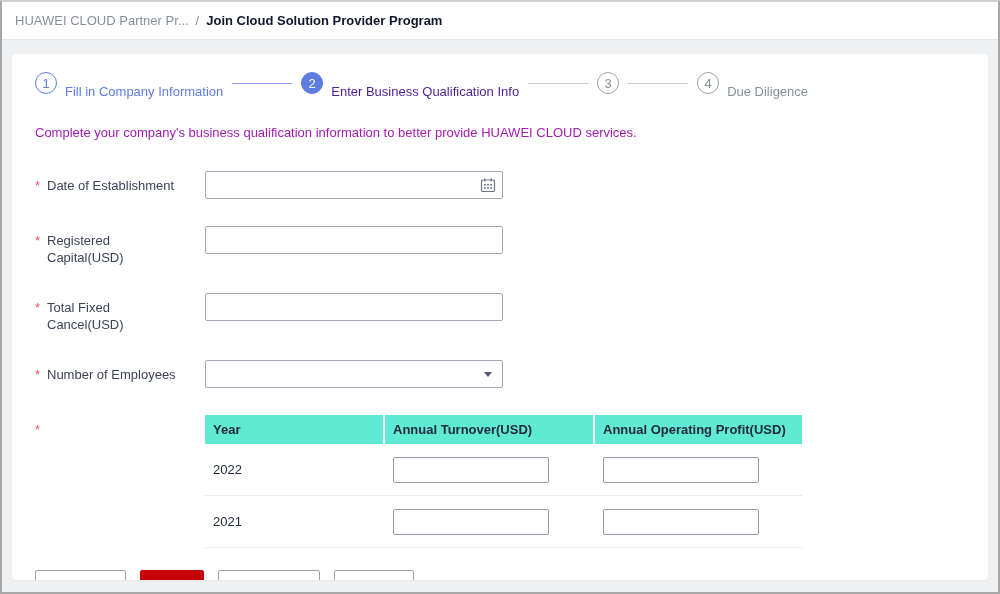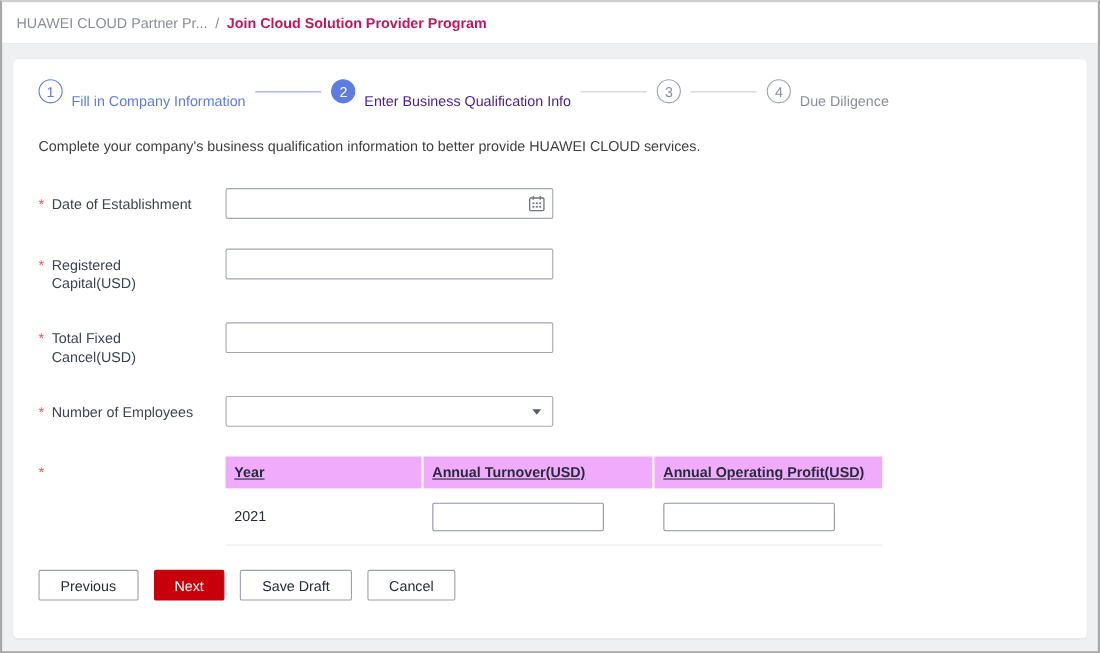--- a/index.html
+++ b/index.html
@@ -21,21 +21,21 @@
   
   .topbar {
     height: 38px; flex: none;
     background: #fff;
     display: flex; align-items: center;
     padding-left: 13px;
     border-bottom: 1px solid #e8e8e8;
   }
   .crumb-parent { color: #8a8e99; cursor: pointer; }
   .crumb-sep { color: #8a8e99; margin: 0 7px; }
-  .crumb-current { color: #be185d; font-weight: bold; }
+  .crumb-current { color: #0f172a; font-weight: bold; }
   
   .page-bg {
     flex: 1 1 auto;
     padding: 14px 10px 12px 10px;
   }
   .card {
     background: #fff;
     border-radius: 4px;
     height: 526px;
     padding: 18px 23px 0 23px;
@@ -53,21 +53,21 @@
   .step-label { margin-left: 8px; white-space: nowrap; margin-top: 16px; }
   .step.done .step-circle { border: 1px solid #5e7ce0; color: #5e7ce0; background: #fff; }
   .step.done .step-label { color: #5e7ce0; }
   .step.current .step-circle { background: #5e7ce0; color: #fff; border: 1px solid #5e7ce0; }
   .step.current .step-label { color: #4c1d95; }
   .step.upcoming .step-circle { border: 1px solid #9da3ae; color: #8a8e99; background: #fff; }
   .step.upcoming .step-label { color: #8a8e99; }
   .step-line { width: 60px; height: 1px; background: #c8ccd4; margin: 0 9px; flex: none; }
   .step-line.done-line { background: #8ba0e8; }
   
-  .intro { margin-bottom: 31px; color: #404040; }
+  .intro { margin-bottom: 31px; color: #a21caf; }
   
   .form-row { display: flex; align-items: flex-start; margin-bottom: 27px; }
   .form-row.table-row-block { margin-bottom: 22px; }
   .field-label {
     width: 170px; flex: none;
     display: flex; padding-top: 6px;
     color: #3c4356; line-height: 17px;
   }
   .req { color: #f45656; width: 12px; flex: none; }
   .label-text { width: 140px; }
@@ -95,22 +95,22 @@
     width: 0; height: 0;
     border-left: 4px solid transparent;
     border-right: 4px solid transparent;
     border-top: 5px solid #575d6c;
     pointer-events: none;
   }
   
   .perf-table { width: 597px; }
   .pt-header { display: flex; height: 29px; }
   .pt-hcell {
-    background: #f0abfc; color: #252b3a; font-weight: bold;
-    display: flex; align-items: center; padding: 0 8px; text-decoration: underline;
+    background: #5eead4; color: #252b3a; font-weight: bold;
+    display: flex; align-items: center; padding: 0 8px;
   }
   .pt-hcell + .pt-hcell { margin-left: 2px; }
   .col-year { width: 178px; flex: none; }
   .col-turnover { width: 208px; flex: none; }
   .col-profit { width: 207px; flex: none; }
   .pt-row {
     display: flex; align-items: center; height: 52px;
     border-bottom: 1px solid #e8eaed;
   }
   .pt-cell { padding: 0 8px; }
@@ -223,20 +223,29 @@
         <div class="field-label">
           <span class="req">*</span>
         </div>
         <div class="perf-table">
           <div class="pt-header">
             <div class="pt-hcell col-year">Year</div>
             <div class="pt-hcell col-turnover">Annual Turnover(USD)</div>
             <div class="pt-hcell col-profit">Annual Operating Profit(USD)</div>
           </div>
           <div class="pt-row">
+            <div class="pt-cell col-year">2022</div>
+            <div class="pt-cell col-turnover">
+              <input class="pt-input" type="text" value="" style="">
+            </div>
+            <div class="pt-cell col-profit">
+              <input class="pt-input" type="text" value="" style="">
+            </div>
+          </div>
+          <div class="pt-row">
             <div class="pt-cell col-year">2021</div>
             <div class="pt-cell col-turnover">
               <input class="pt-input" type="text" value="" style="">
             </div>
             <div class="pt-cell col-profit">
               <input class="pt-input" type="text" value="" style="">
             </div>
           </div>
         </div>
       </div>

